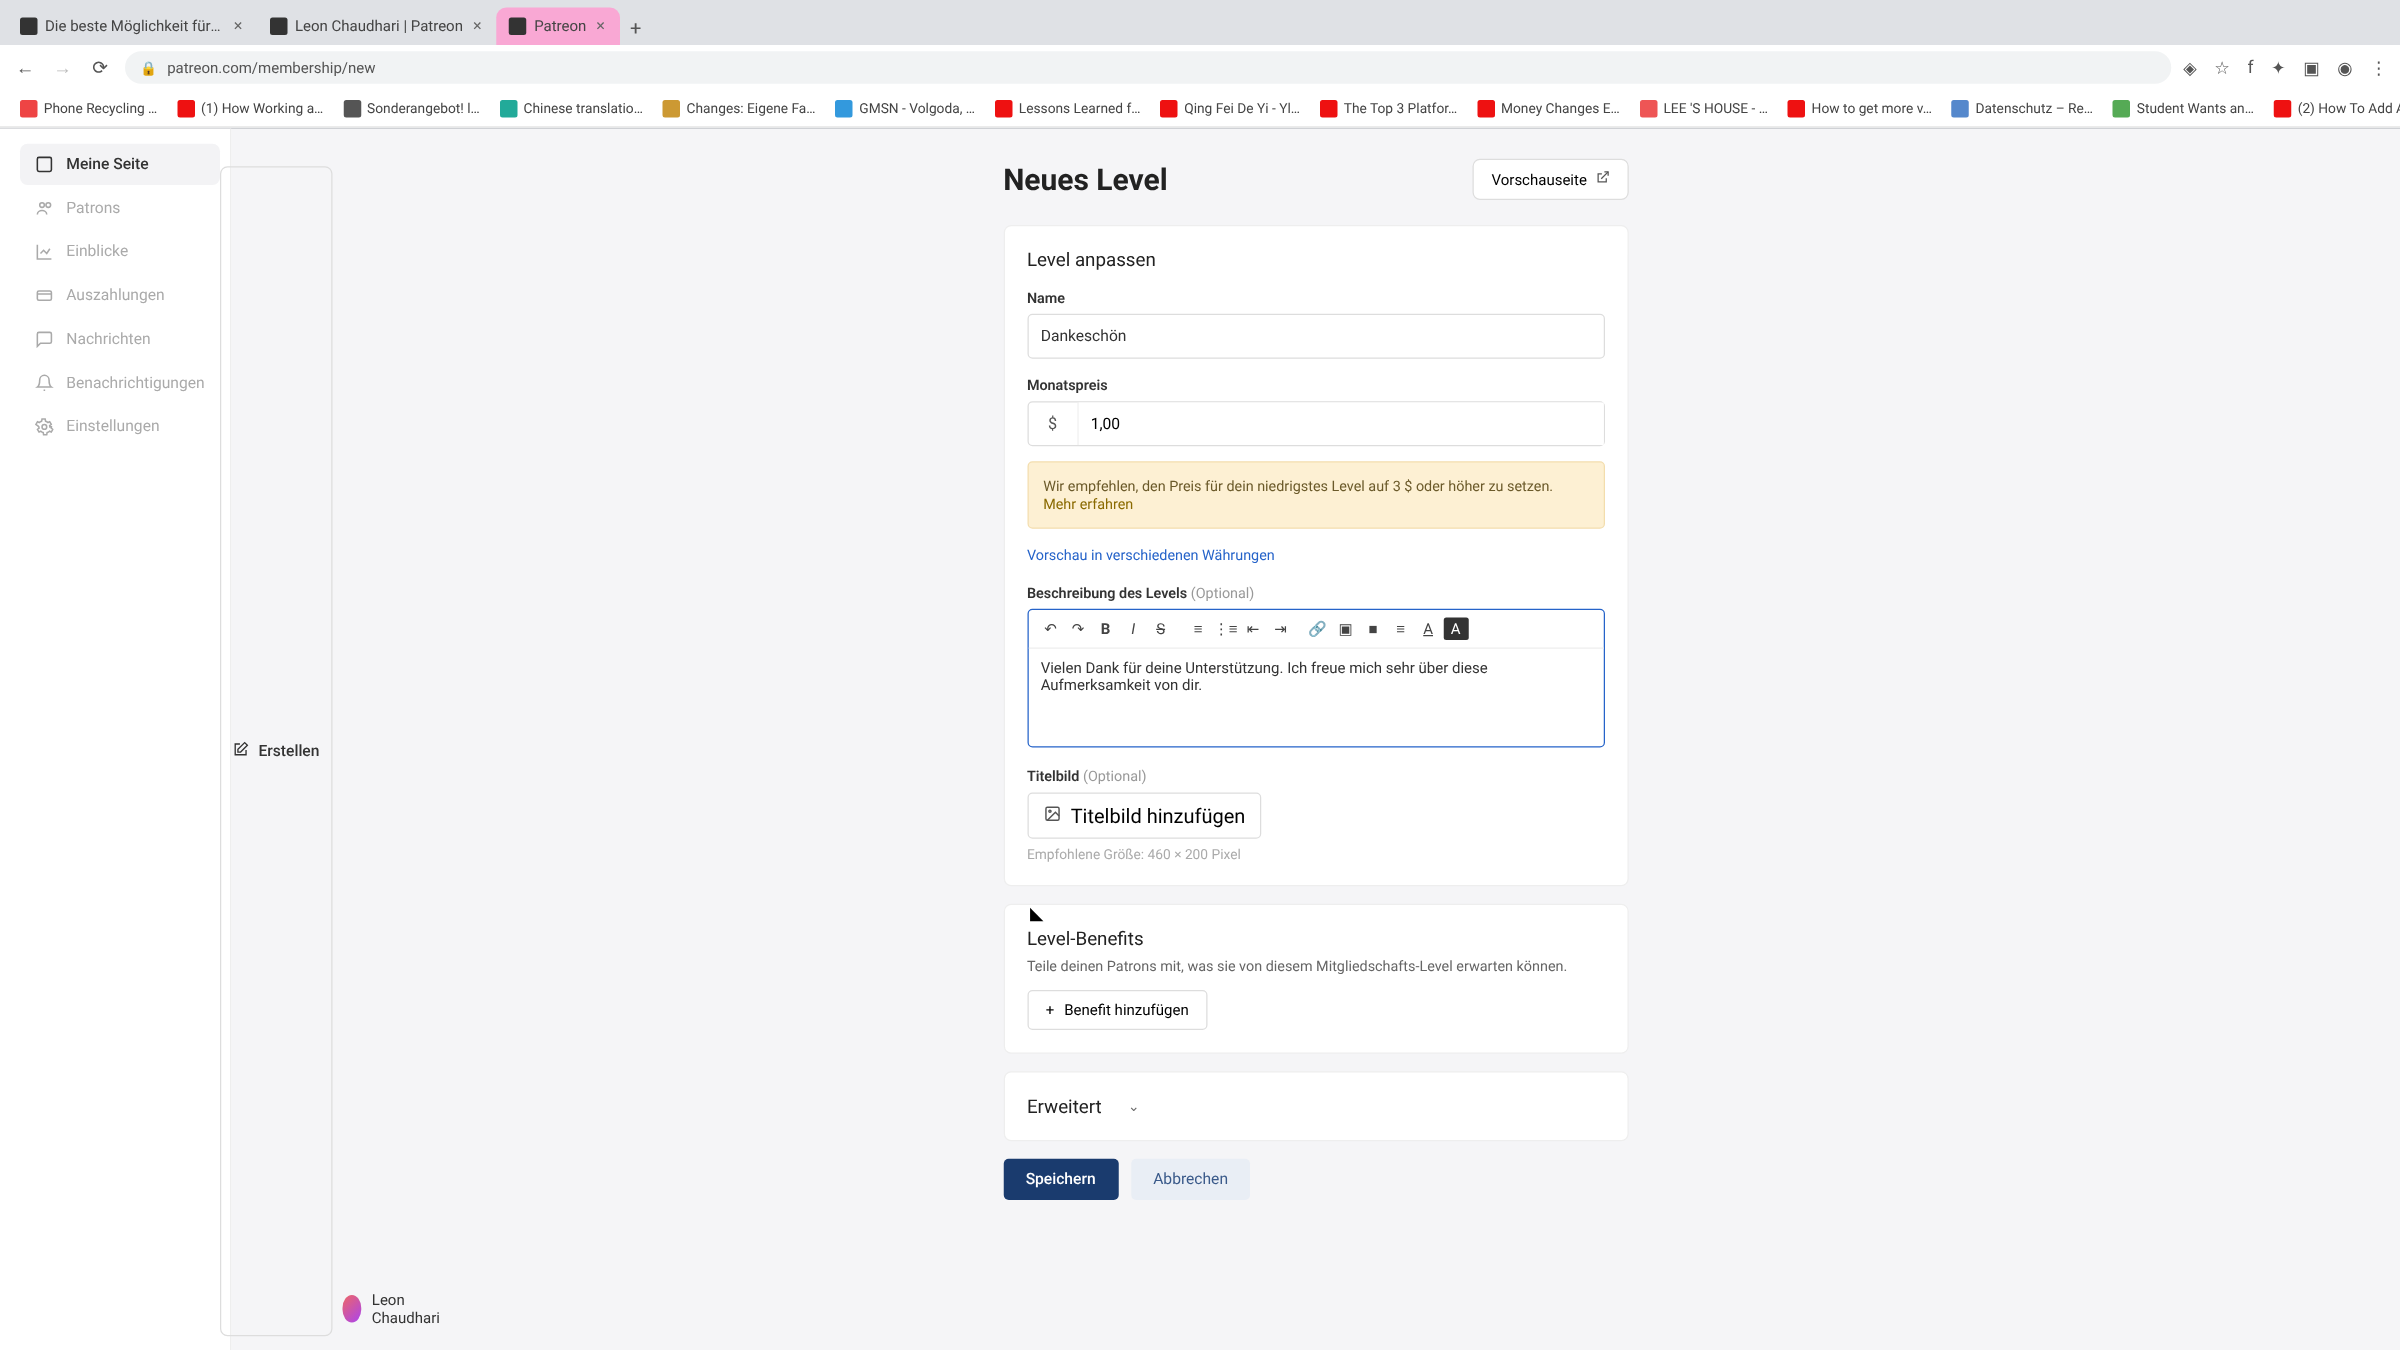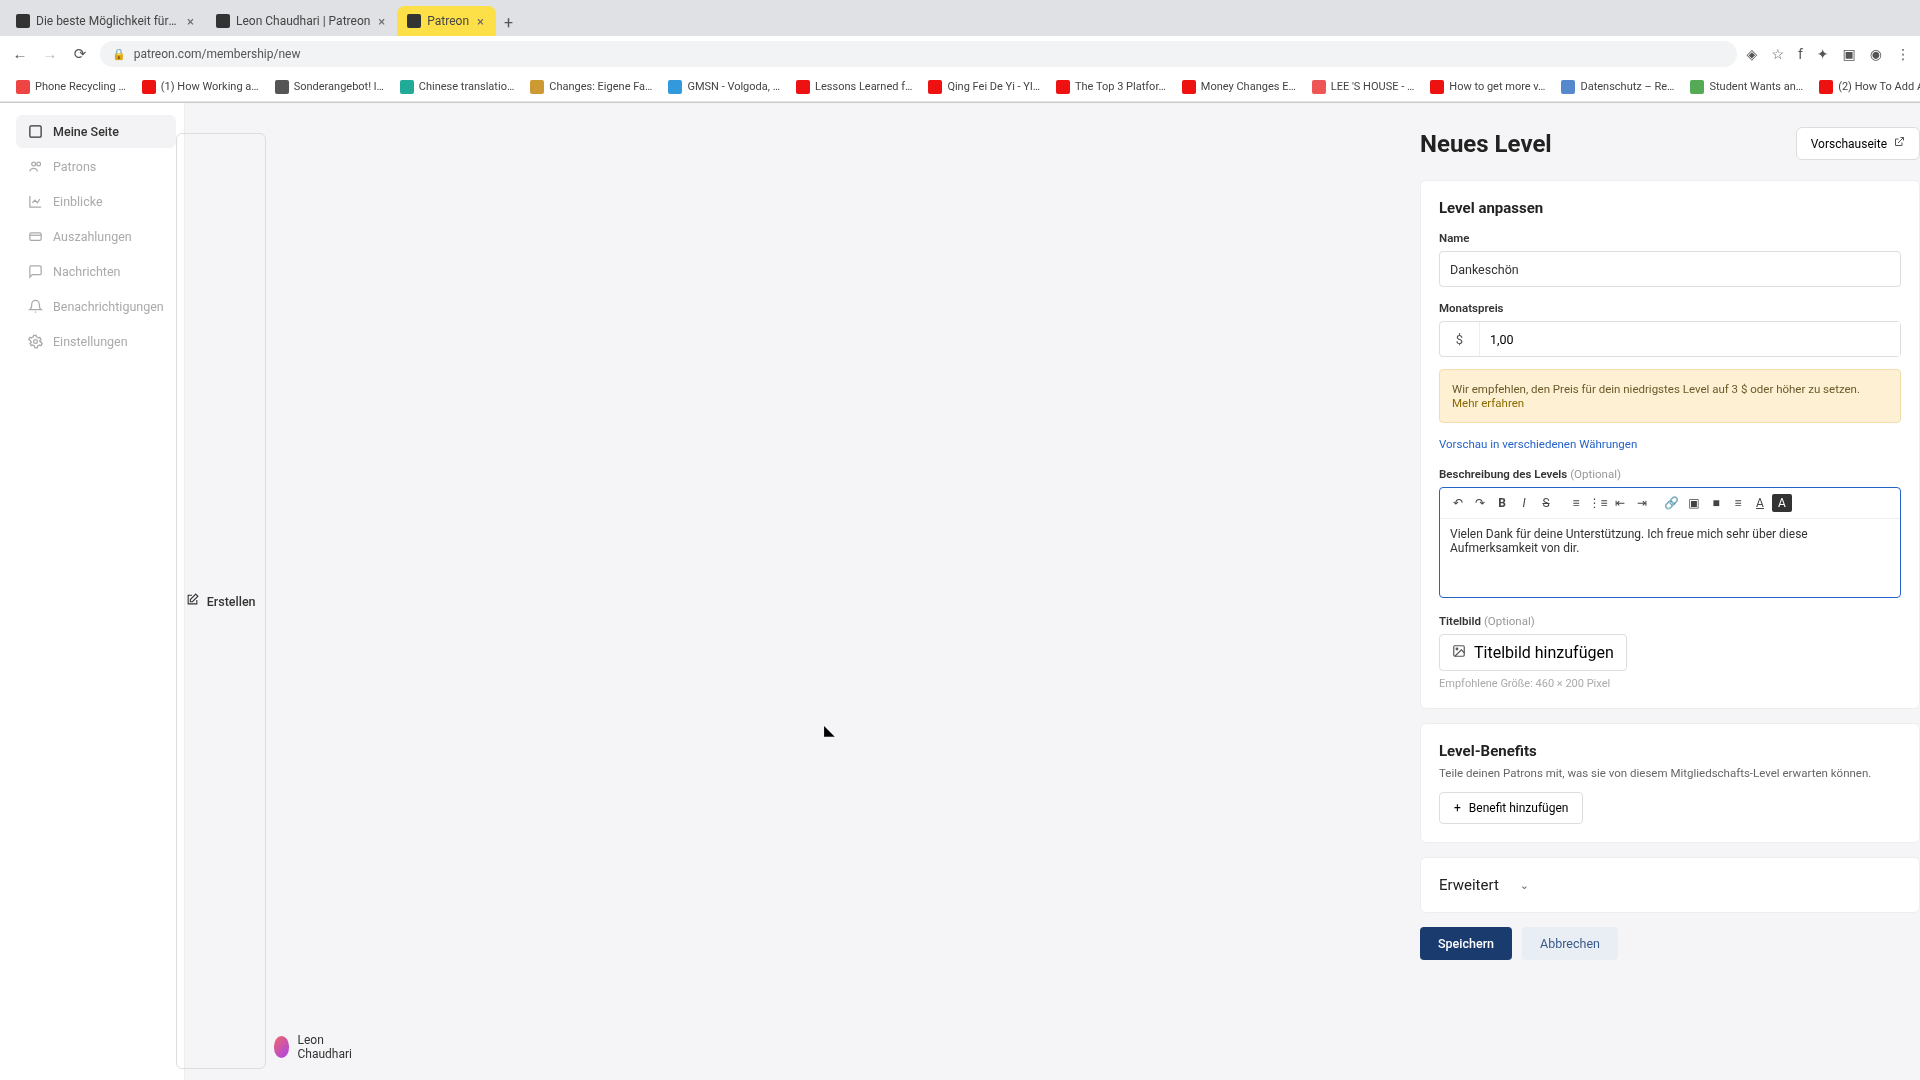--- a/index.html
+++ b/index.html
@@ -2,21 +2,21 @@
 <html><head>
 <meta charset="utf-8">
 <style>
 * { margin: 0; padding: 0; box-sizing: border-box; font-family: -apple-system, BlinkMacSystemFont, "Segoe UI", Roboto, sans-serif; }
 body { background: #f5f5f7; overflow: hidden; width: 1920px; height: 1080px; }
 
 
 .browser-chrome { background: #dfe1e5; border-bottom: 1px solid #c8cace; }
 .tab-strip { display: flex; align-items: flex-end; height: 36px; padding: 4px 6px 0 6px; gap: 0; }
 .tab { display: flex; align-items: center; gap: 6px; padding: 6px 10px; font-size: 12px; color: #444; border-radius: 8px 8px 0 0; max-width: 200px; height: 30px; }
-.tab.active { background: #fde047; }
+.tab.active { background: #f9a8d4; }
 .tab .favicon { width: 14px; height: 14px; background: #333; border-radius: 2px; flex-shrink: 0; }
 .tab .tab-title { white-space: nowrap; overflow: hidden; text-overflow: ellipsis; flex: 1; }
 .tab .tab-close { font-size: 13px; color: #666; padding: 0 2px; cursor: pointer; }
 .new-tab { padding: 4px 8px; font-size: 16px; color: #555; cursor: pointer; }
 
 .addr-row { display: flex; align-items: center; background: #fff; height: 36px; padding: 0 10px; gap: 10px; }
 .nav-btn { width: 20px; text-align: center; color: #555; font-size: 15px; cursor: pointer; }
 .nav-btn.disabled { color: #bbb; }
 .url-bar { flex: 1; display: flex; align-items: center; background: #f1f3f4; border-radius: 14px; height: 26px; padding: 0 12px; gap: 8px; font-size: 12px; color: #555; }
 .url-bar .lock { font-size: 11px; }
@@ -33,28 +33,28 @@
 .logo { width: 18px; height: 18px; margin: 4px 0 14px 8px; }
 .logo svg { width: 100%; height: 100%; }
 .side-item { display: flex; align-items: center; gap: 10px; padding: 9px 12px; font-size: 12.5px; color: #aaa; border-radius: 6px; cursor: pointer; margin-bottom: 2px; }
 .side-item.active { background: #f3f3f5; color: #333; font-weight: 500; }
 .side-item .s-icon { width: 15px; height: 15px; display: flex; align-items: center; justify-content: center; }
 .side-item .s-icon svg { width: 15px; height: 15px; }
 .create-btn { margin-top: 18px; display: flex; align-items: center; justify-content: center; gap: 8px; padding: 9px; border: 1px solid #ddd; border-radius: 6px; font-size: 12.5px; font-weight: 500; color: #333; cursor: pointer; }
 .user-row { margin-top: auto; display: flex; align-items: center; gap: 8px; padding: 8px; font-size: 12px; color: #333; cursor: pointer; }
 .avatar { width: 22px; height: 22px; border-radius: 50%; background: linear-gradient(135deg,#e66,#a4e); }
 
-.content { flex: 1; overflow-y: auto; display: flex; justify-content: flex-end; padding: 24px 0 40px 0; }
+.content { flex: 1; overflow-y: auto; display: flex; justify-content: center; padding: 24px 0 40px 0; }
 .form-wrap { width: 500px; }
 .page-header { display: flex; justify-content: space-between; align-items: center; margin-bottom: 20px; }
 .page-title { font-size: 24px; font-weight: 700; color: #222; }
 .preview-btn { display: flex; align-items: center; gap: 6px; padding: 8px 14px; border: 1px solid #ddd; border-radius: 6px; font-size: 12px; background: #fff; cursor: pointer; }
 
 .card { background: #fff; border: 1px solid #eee; border-radius: 6px; padding: 18px; margin-bottom: 14px; }
-.card-title { font-size: 15px; font-weight: 700; margin-bottom: 14px; color: #222; }
+.card-title { font-size: 15px; font-weight: 400; margin-bottom: 14px; color: #222; }
 .card-sub { font-size: 11.5px; color: #666; margin: -8px 0 12px 0; }
 .field-label { font-size: 11.5px; font-weight: 600; color: #333; margin-bottom: 6px; }
 .field-label .opt { font-weight: 400; color: #999; }
 .text-input { width: 100%; height: 36px; border: 1px solid #ddd; border-radius: 4px; padding: 0 10px; font-size: 12.5px; color: #333; margin-bottom: 14px; }
 .price-row { display: flex; border: 1px solid #ddd; border-radius: 4px; height: 36px; margin-bottom: 12px; }
 .price-prefix { width: 40px; display: flex; align-items: center; justify-content: center; font-size: 13px; color: #555; border-right: 1px solid #eee; }
 .price-input { flex: 1; border: none; padding: 0 10px; font-size: 12.5px; outline: none; }
 
 .warn { background: #fdf0d3; border: 1px solid #f3ddad; border-radius: 4px; padding: 12px 12px; font-size: 11.5px; color: #6b5a2a; margin-bottom: 10px; }
 .warn a { color: #8a6a00; text-decoration: none; }

